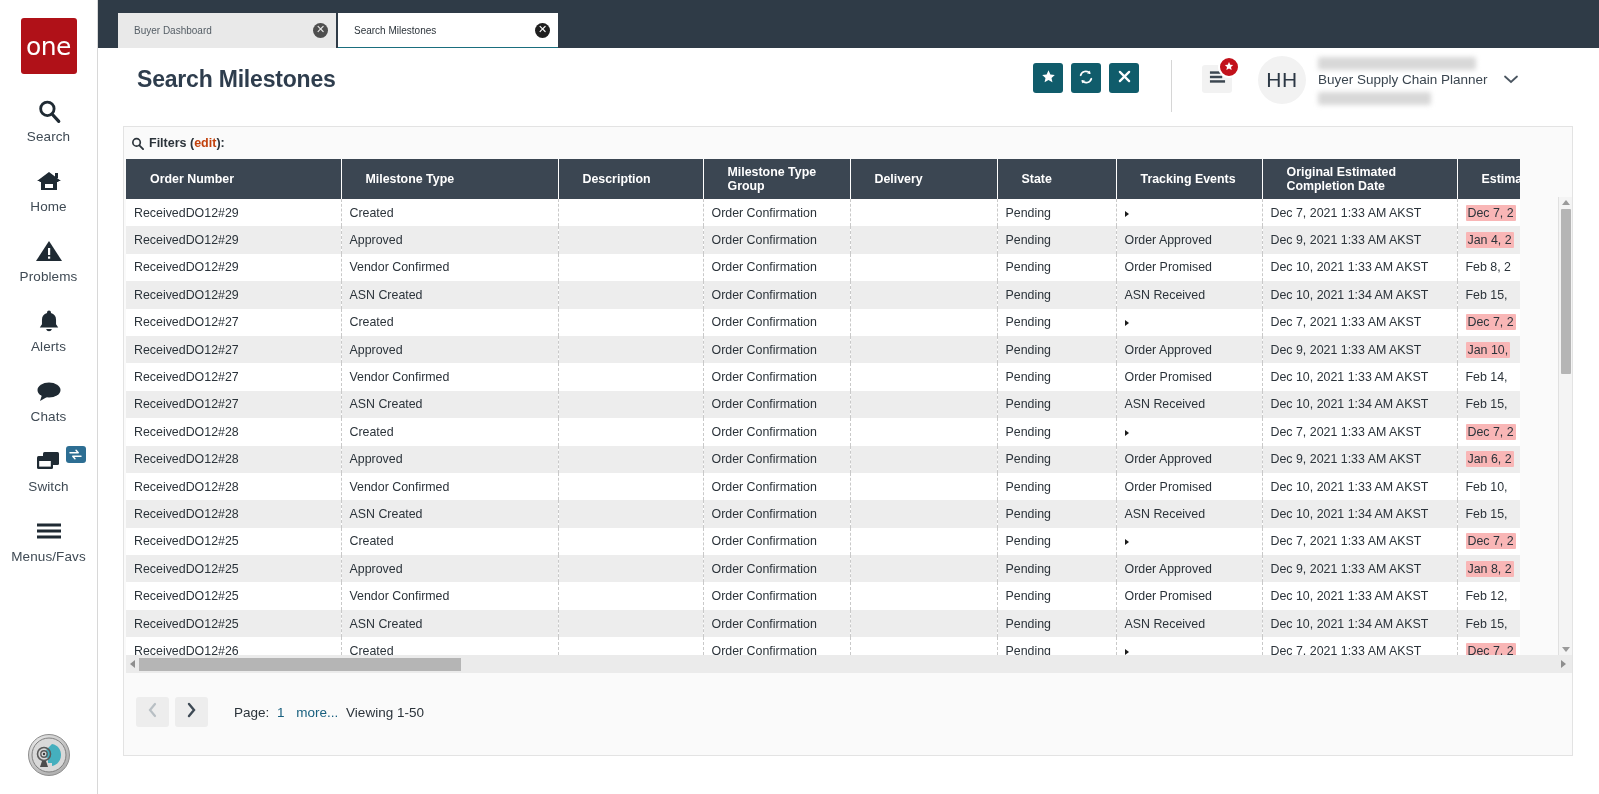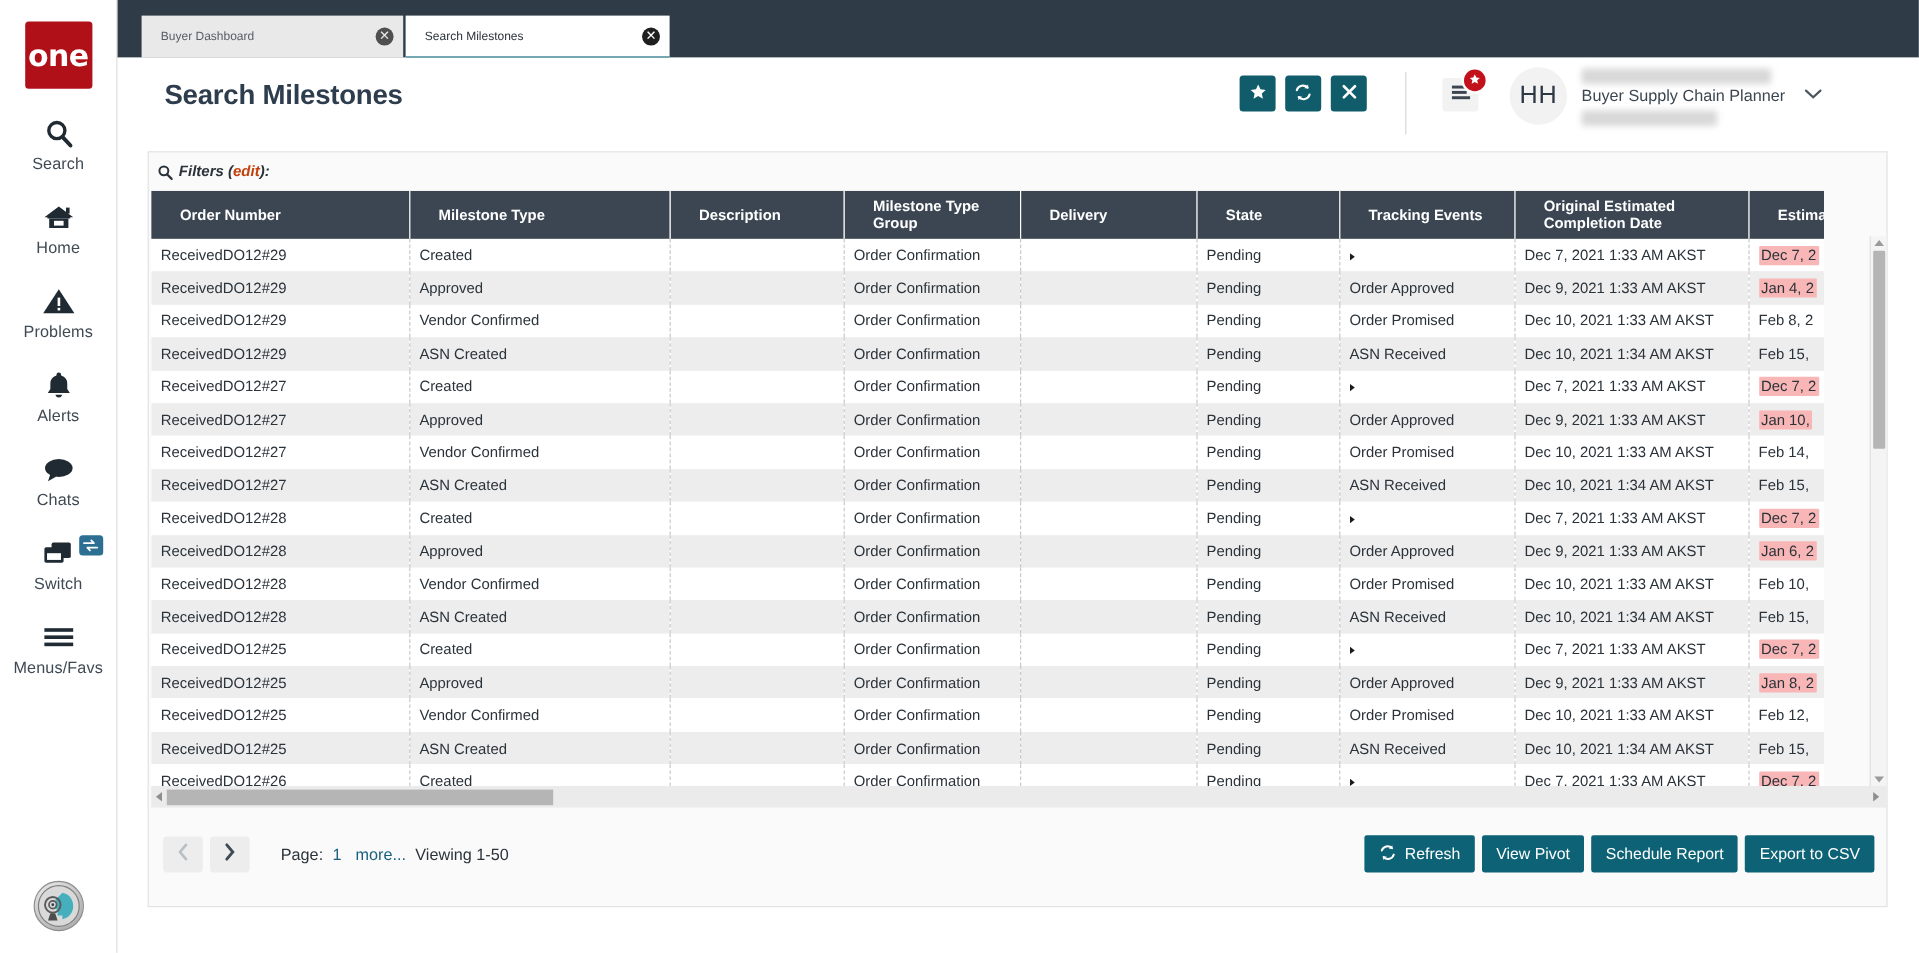--- a/index.html
+++ b/index.html
@@ -18,21 +18,21 @@
     display: flex; flex-direction: column; align-items: center;
   }
   #brand-logo {
     margin-top: 18px;
     width: 56px; height: 56px;
     background: #b01118;
     border-radius: 3px;
     display: flex; align-items: center; justify-content: center;
   }
   #brand-logo .logo-text {
-    color: #fff; font-size: 25px; font-weight: bold; letter-spacing: -0.5px;
+    color: #fff; font-size: 25px; font-weight: normal; letter-spacing: -0.5px;
     font-family: "DejaVu Sans", sans-serif;
   }
   .nav-item {
     width: 98px; margin-top: 22px;
     display: flex; flex-direction: column; align-items: center;
     cursor: pointer; position: relative;
   }
   .nav-item .nav-ico { height: 30px; display:flex; align-items:center; justify-content:center; }
   .nav-item .nav-label {
     margin-top: 3px; font-size: 13.5px; color: #3f4a54; letter-spacing: .1px;
@@ -153,21 +153,21 @@
   
   #content-card {
     position: absolute; left: 25px; top: 78px;
     width: 1450px; height: 630px;
     background: #fafafa;
     border: 1px solid #e3e3e3;
   }
   #filters-bar {
     position: absolute; left: 0; top: 0; width: 1450px; height: 32px;
     display: flex; align-items: center; padding-left: 7px;
-    font-size: 12.5px; color: #2b333a; font-style: italic;
+    font-size: 12.5px; color: #2b333a;
   }
   #filters-bar .f-ico { margin-right: 5px; color:#2b333a; display:flex; }
   #filters-label { font-weight: bold; }
   #filters-edit { color: #c2410c; font-weight: bold; cursor: pointer; }
   #filters-colon { font-weight: bold; }
   #filters-value { margin-left: 8px; color: #2b333a; white-space: nowrap; }
 
   #grid-wrap {
     position: absolute; left: 2px; top: 32px;
     width: 1394px; height: 496px;
@@ -713,36 +713,15 @@
           </span>
         </div>
         <div id="pager-text">
           <span>Page:</span>
           <span class="pg-num">1</span>
           <span class="pg-more">more...</span>
           <span>Viewing 1-50</span>
         </div>
       </div>
 
-      <div id="footer-actions">
-        <button class="ft-btn">
-          <span>
-            <svg width="15" height="15" viewBox="0 0 18 18">
-                <path d="M3 7 a6 6 0 0 1 10.2 -2.4 M15 11 a6 6 0 0 1 -10.2 2.4" fill="none" stroke="#fff" stroke-width="2" stroke-linecap="round"></path>
-                <path d="M13.6 1.6 l0 3.6 l-3.6 0 Z" fill="#fff"></path>
-                <path d="M4.4 16.4 l0 -3.6 l3.6 0 Z" fill="#fff"></path>
-              </svg>
-          </span>
-          <span>Refresh</span>
-        </button>
-        <button class="ft-btn">
-          <span>View Pivot</span>
-        </button>
-        <button class="ft-btn">
-          <span>Schedule Report</span>
-        </button>
-        <button class="ft-btn">
-          <span>Export to CSV</span>
-        </button>
-      </div>
     </div>
   </div>
 </div>
 
 </body></html>

